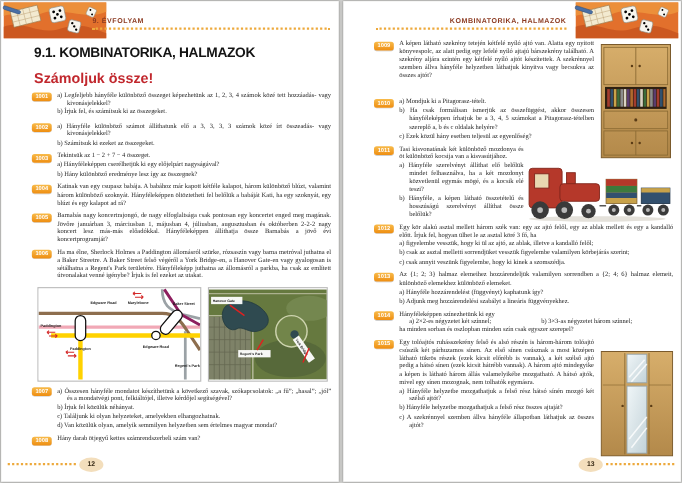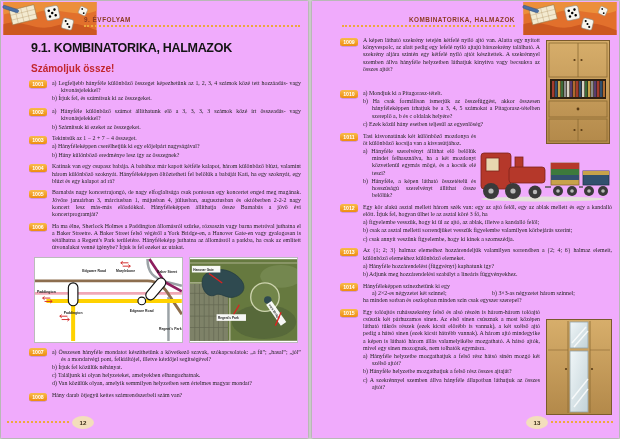--- a/index.html
+++ b/index.html
@@ -1,36 +1,36 @@
 <!DOCTYPE html>
 <html style="--accent: #ee8d10; --dotted: #eda93c; --headred: #8c3b22;"><head>
 <meta charset="utf-8">
 <style>
   * { margin:0; padding:0; box-sizing:border-box; }
   html,body { width:620px; height:439px; overflow:hidden; }
   body { background:#cfcfcd; font-family:"Liberation Serif", serif; }
   .spread { position:relative; width:620px; height:439px; }
-  .page { position:absolute; top:1px; height:437px; width:307px; background:#f0abfc; box-shadow:0 0 2px rgba(0,0,0,.35);padding-left:15px; }
+  .page { position:absolute; top:1px; height:437px; width:307px; background:#ffffff; box-shadow:0 0 2px rgba(0,0,0,.35);padding-left:15px; }
   .page.left { left:1px; }
   .page.right { left:312px; }
 
   .corner-art { position:absolute; top:1px; width:96px; height:33px; }
   .corner-art.tl { left:1px; }
   .corner-art.tr { right:1px; }
 
   .pagehead { position:absolute; top:15px; font-family:"Liberation Sans",sans-serif;
               font-weight:bold; font-size:6.4px; letter-spacing:.5px; color:#8c3b22; }
   .page.left  .pagehead { left:83px; right:8px; text-align:left; }
   .page.right .pagehead { left:30px; right:104px; text-align:right; }
   .headline { border-top:2px dotted #eda93c; margin-top:2px; }
 
   .flow { position:absolute; left:0; right:0; top:36px; }
   .title { font-family:"Liberation Sans",sans-serif; font-weight:bold; font-size:12.5px;
            letter-spacing:-.3px; color:#141414; margin:4px 8px 0 30px; }
-  .subtitle { font-family:"Liberation Sans",sans-serif; font-weight:bold; font-size:10px;
+  .subtitle { font-family:"Liberation Sans",sans-serif; font-weight:bold; font-size:13px;
               color:#c1272d; margin:8px 8px 5px 30px; }
 
   .ex { display:flex; align-items:flex-start; margin:0 7px 4.5px 28px; }
   .badge { flex:0 0 auto; min-width:18px; text-align:center;
            background:linear-gradient(#f8bb4b,#ee8d10); color:#fff; border-radius:2.5px;
            font-family:"Liberation Sans",sans-serif; font-weight:bold; font-size:5.2px;
            padding:1px 2px; margin-right:5px; margin-top:.5px; box-shadow:0 .5px 0 rgba(0,0,0,.25); }
   .exbody { flex:1 1 auto; font-size:5.9px; line-height:1.22; color:#262626; text-align:justify; }
   .part { padding-left:9px; text-indent:-9px; margin-top:1px; }
   .intro { margin-top:0; }

